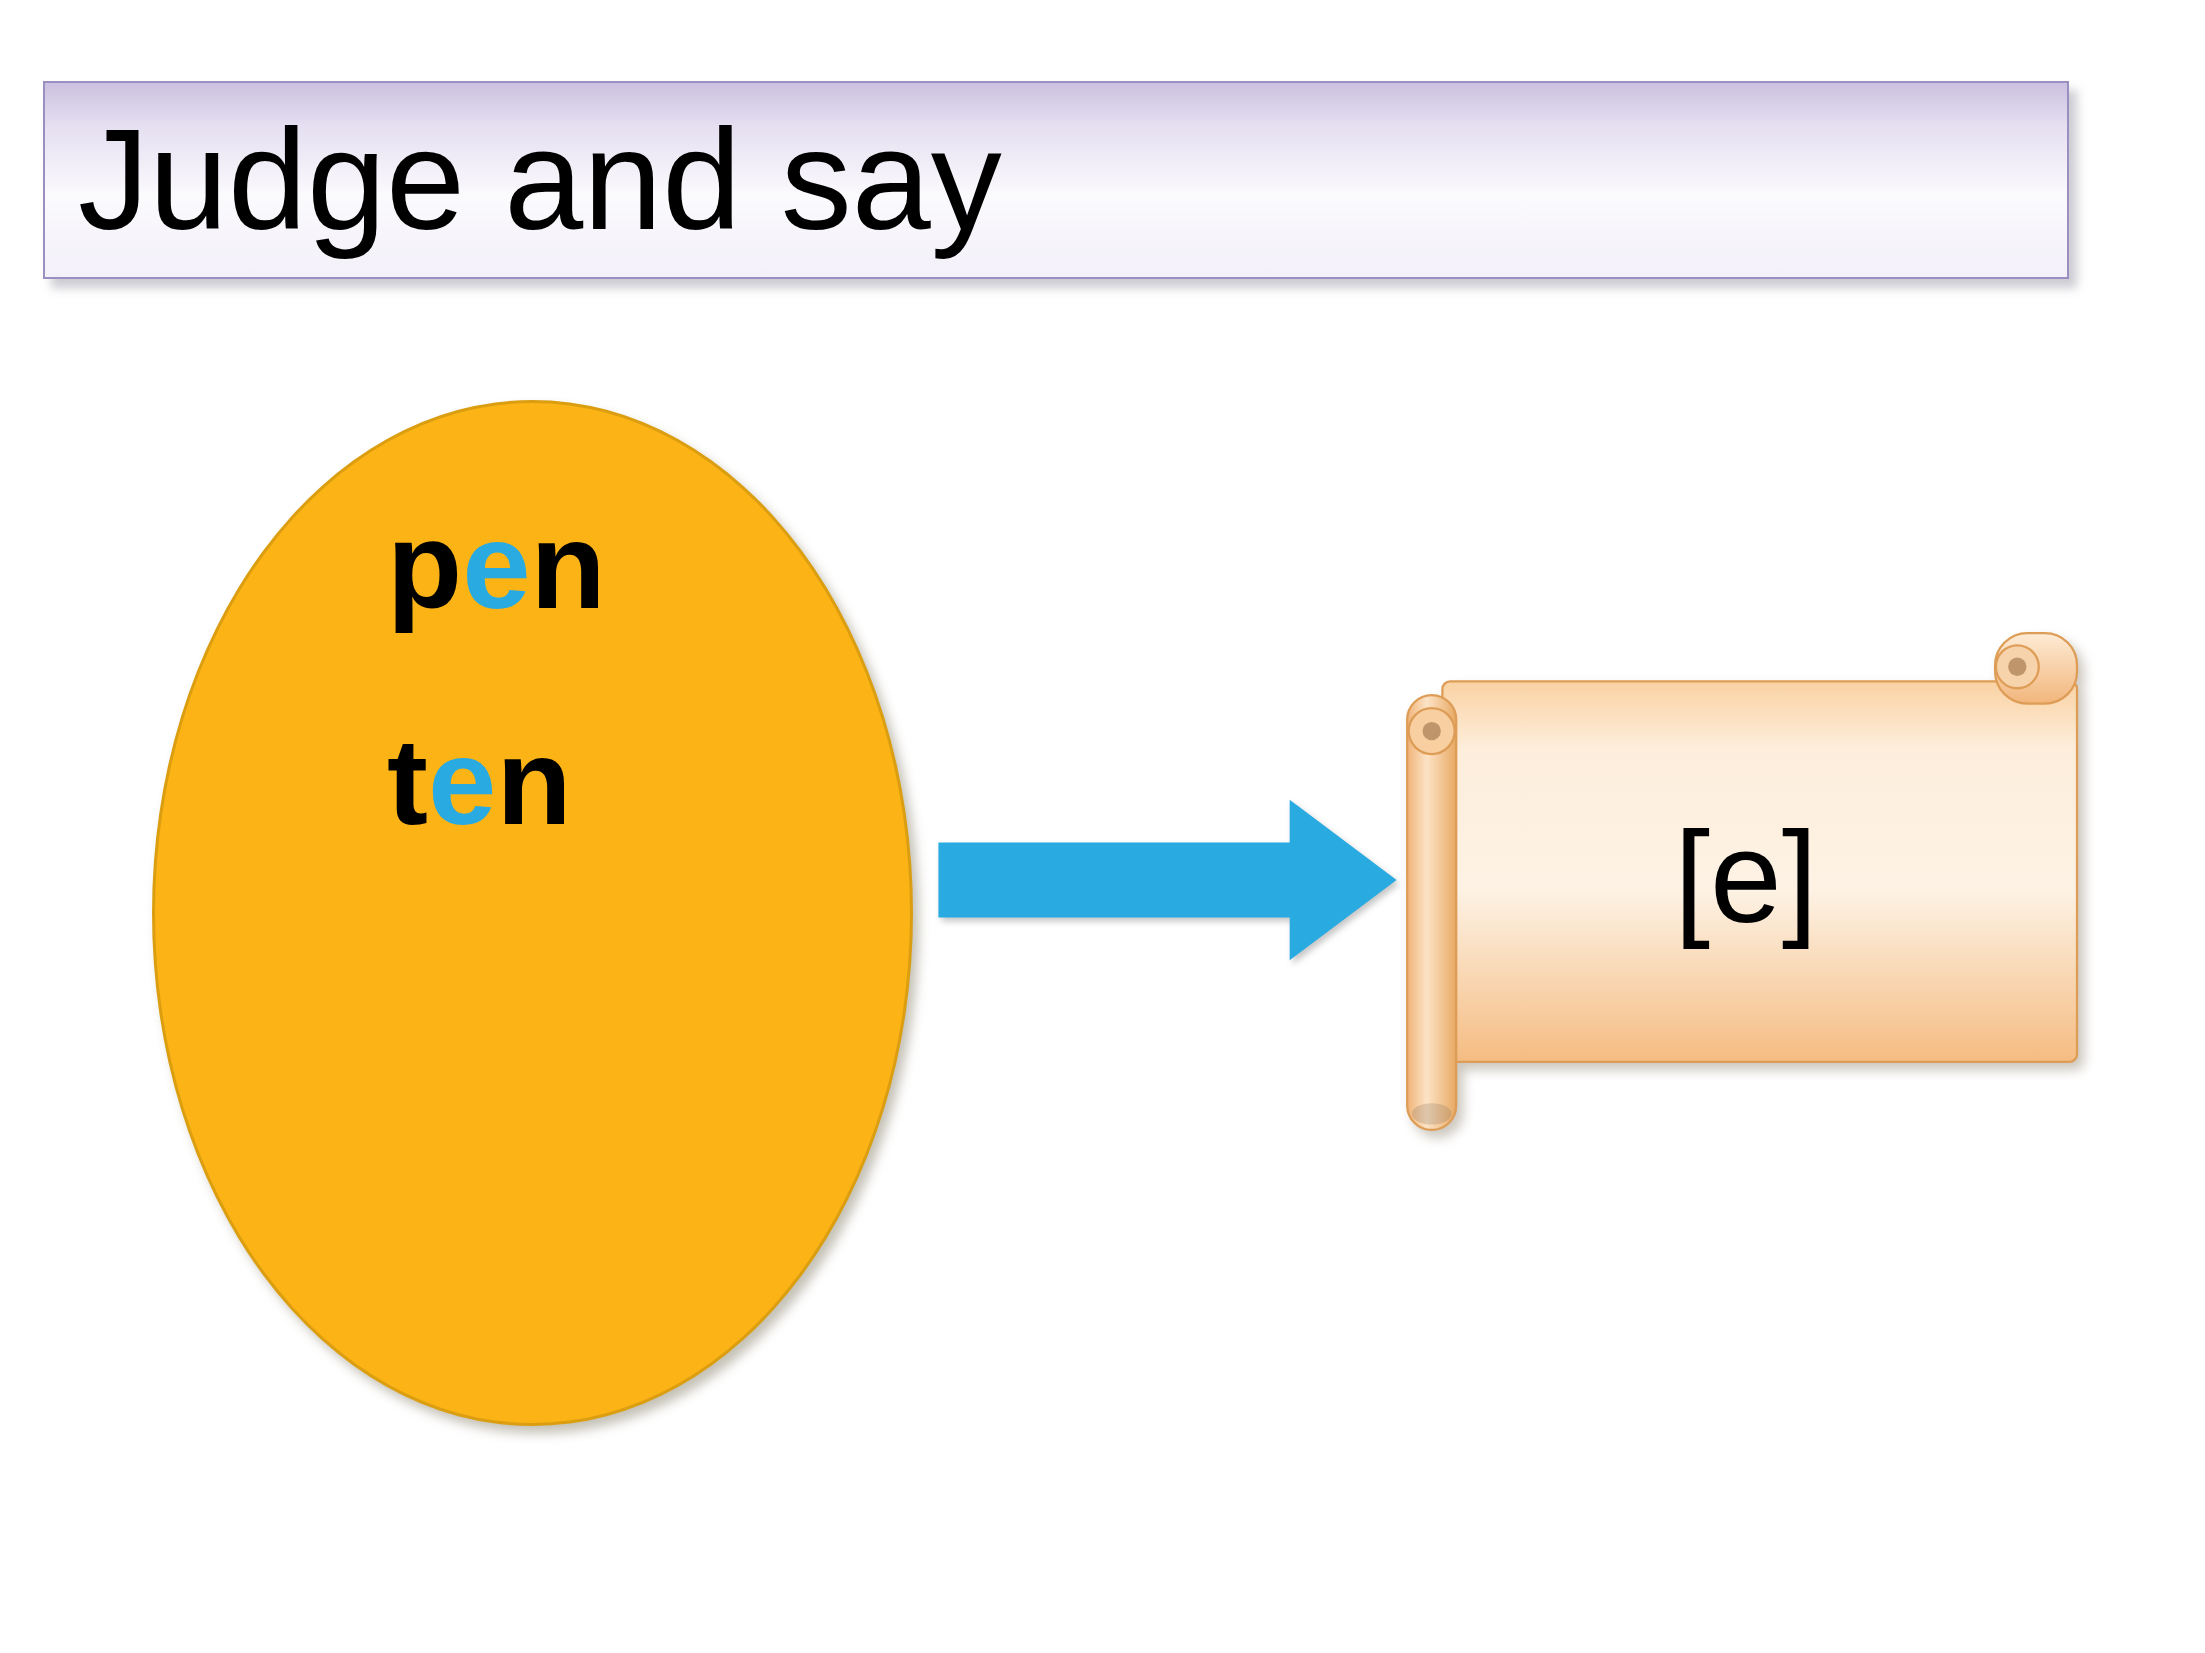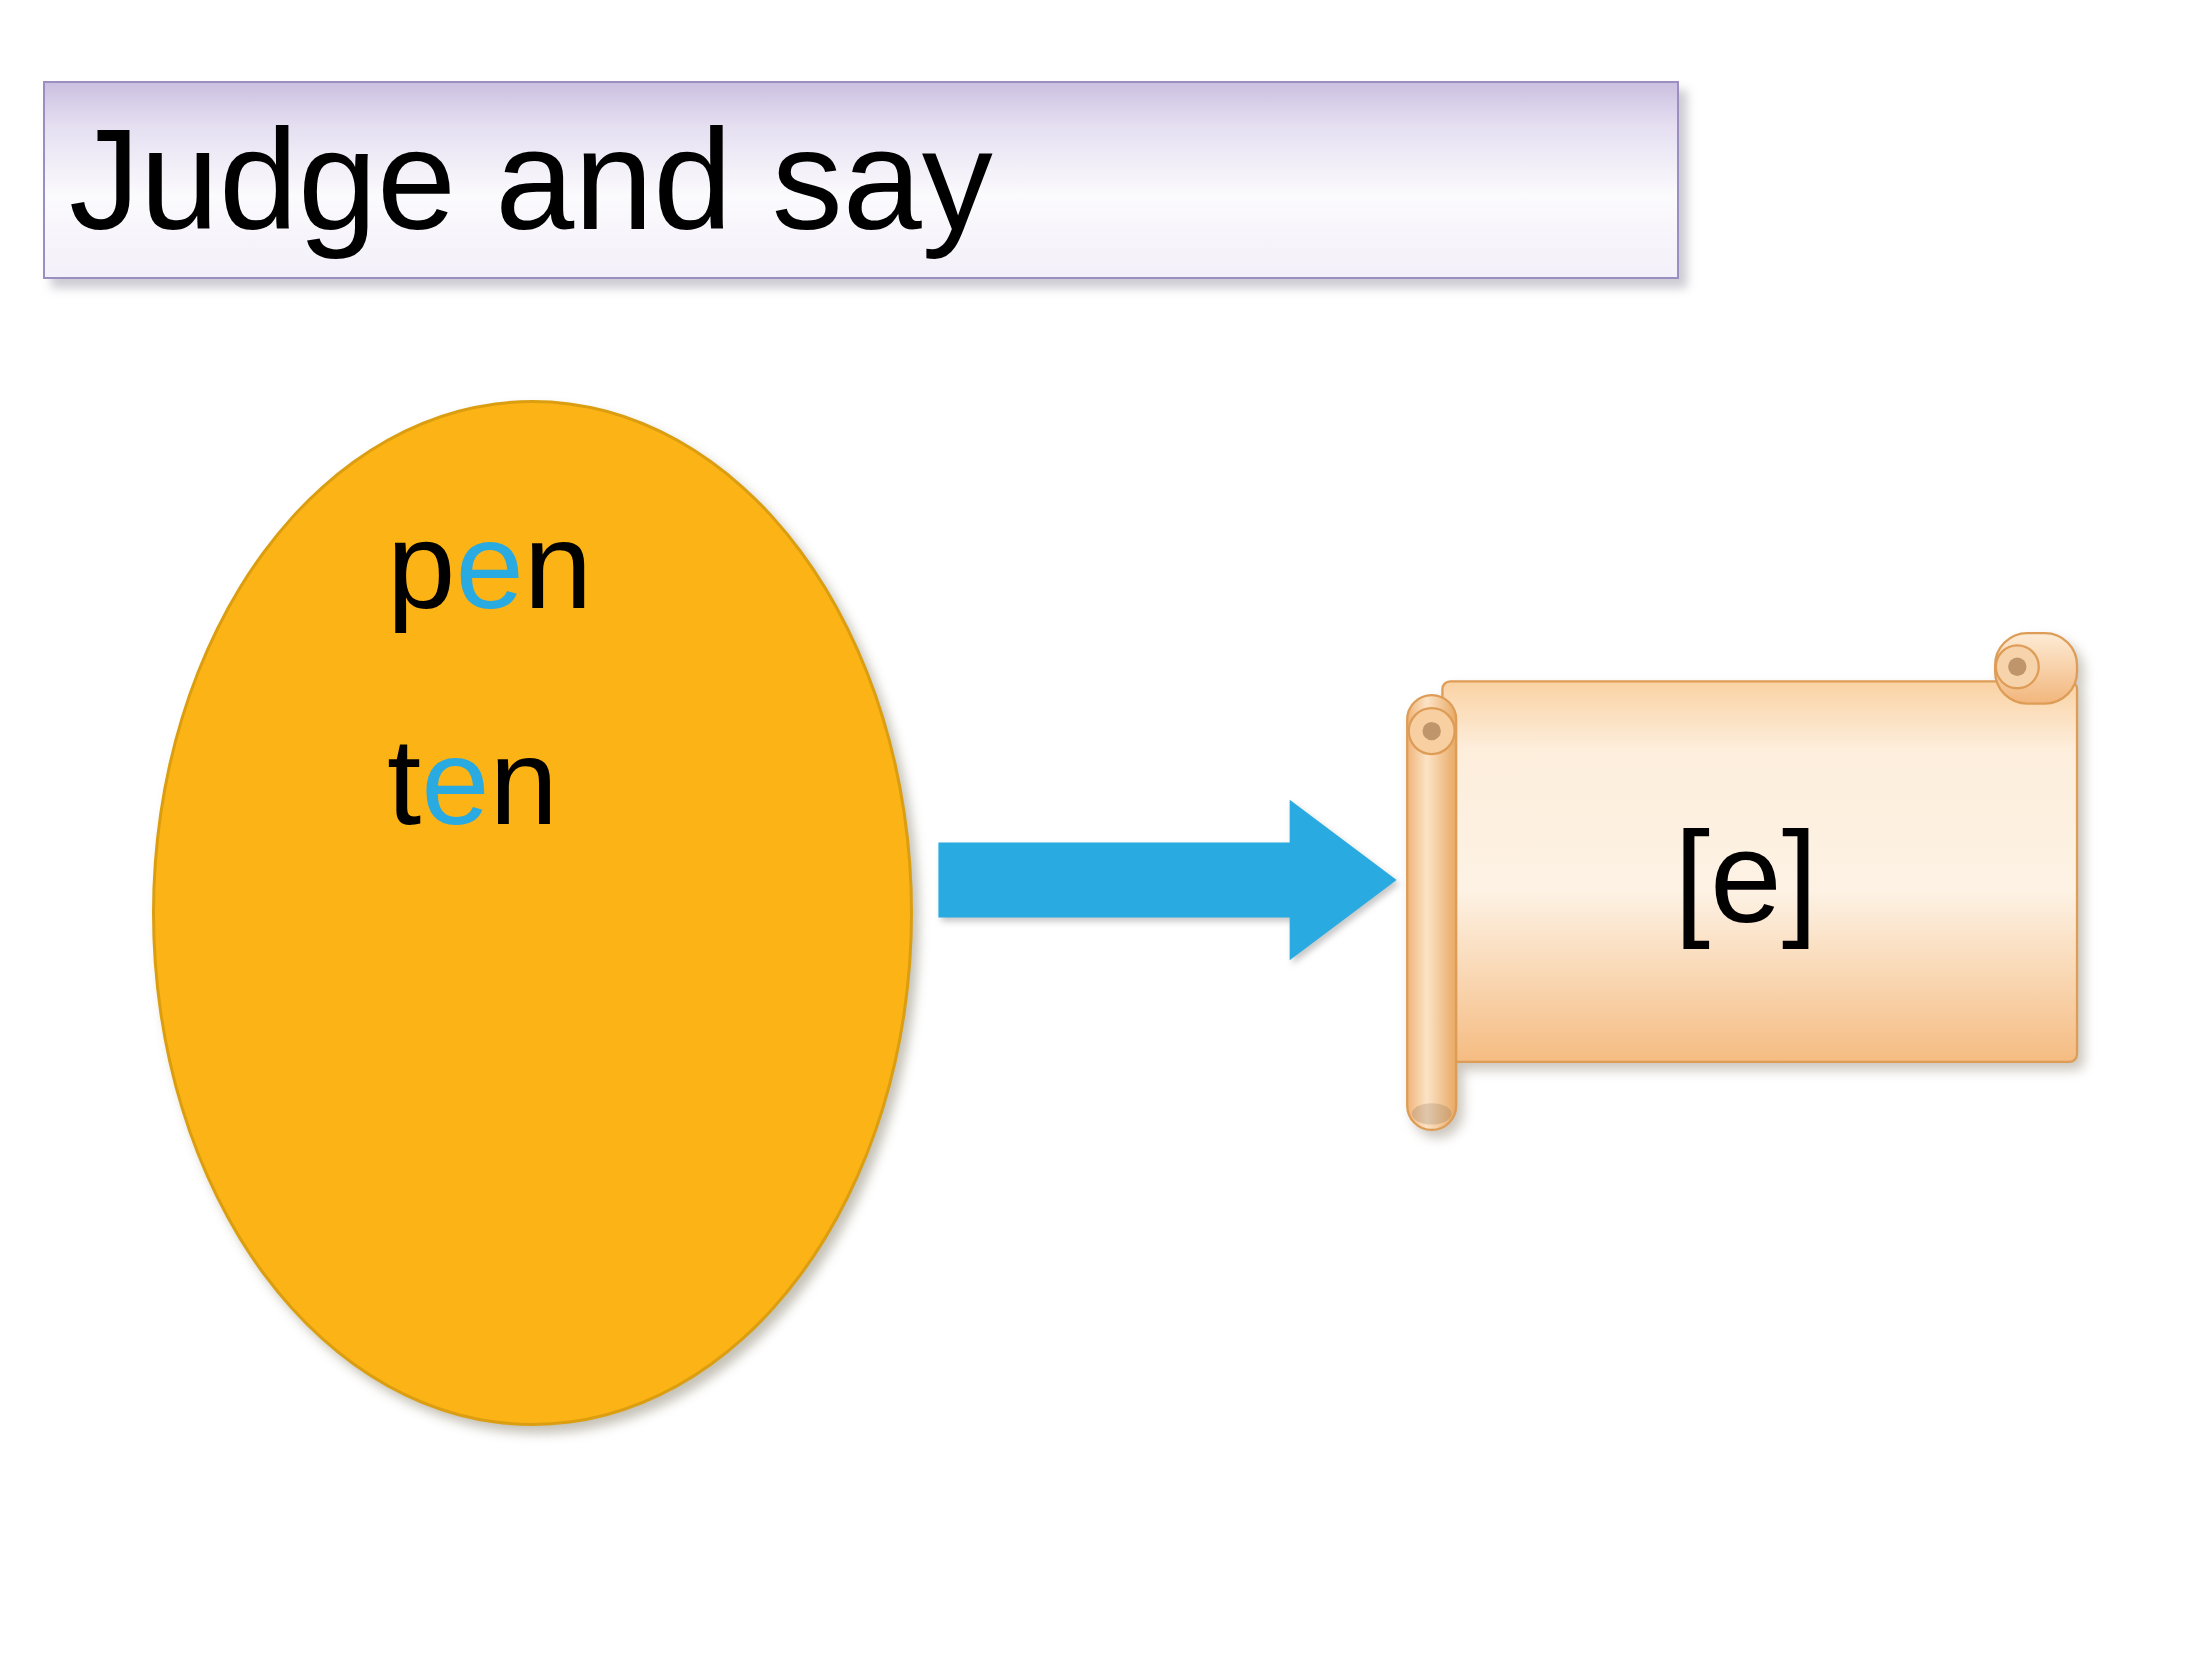--- a/index.html
+++ b/index.html
@@ -11,31 +11,31 @@
     font-family: "Liberation Sans", sans-serif;
     position: relative;
     overflow: hidden;
     color: var(--text-black, #000);
   }
 
   
   .title-banner {
     position: absolute;
     left: 43px; top: 81px;
-    width: 1636px; height: 198px;
+    width: 2026px; height: 198px;
     background: linear-gradient(to bottom,
       var(--banner-top, #CBC0E0) 0%,
       #E5DFF1 22%,
       #FBFAFD 58%,
       #F3F0F9 100%);
     border: 2.3px solid var(--banner-border, #9A8FC0);
     box-shadow: 7.7px 9.2px 9.2px rgba(110, 110, 130, 0.35);
     display: flex;
     align-items: center;
-    padding-left: 24px;
+    padding-left: 33px;
   }
   .title-text {
     font-size: 142px;
     line-height: 1;
     color: var(--text-black, #000);
     letter-spacing: 0px;
   }
 
   
   .words-ellipse {
@@ -47,20 +47,21 @@
     border-radius: 50%;
     box-shadow: 6.1px 7.7px 10.7px rgba(90, 80, 50, 0.35);
   }
 
   
   .word-list {
     position: absolute;
     left: 387px; top: 458px;
     display: flex;
     flex-direction: column;
+    font-weight: bold;
   }
   .word {
     font-size: 123px;
     line-height: 216px;
     color: var(--text-black, #000);
     white-space: nowrap;
   }
   .word .vowel {
     color: var(--vowel-blue, #29ABE2);
   }

